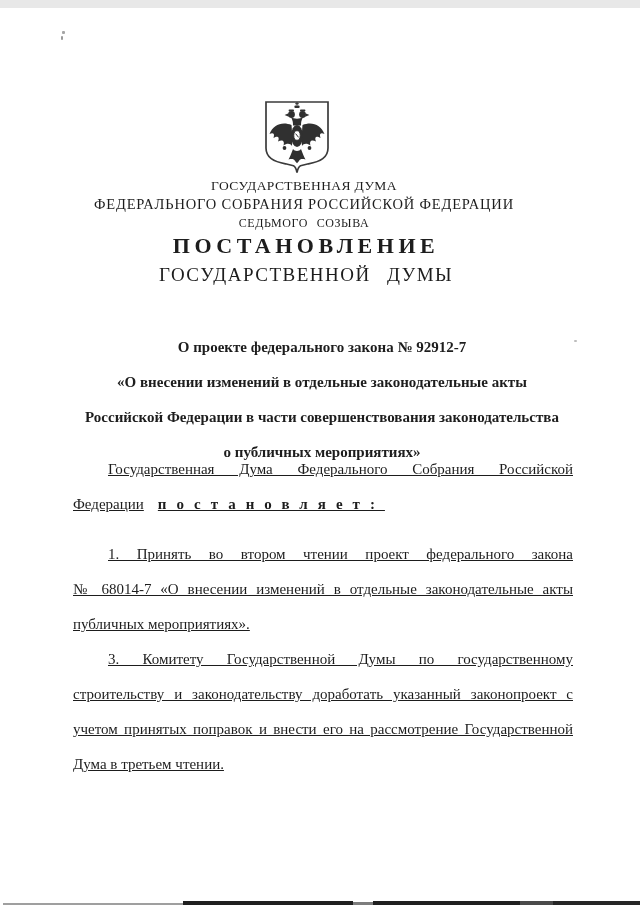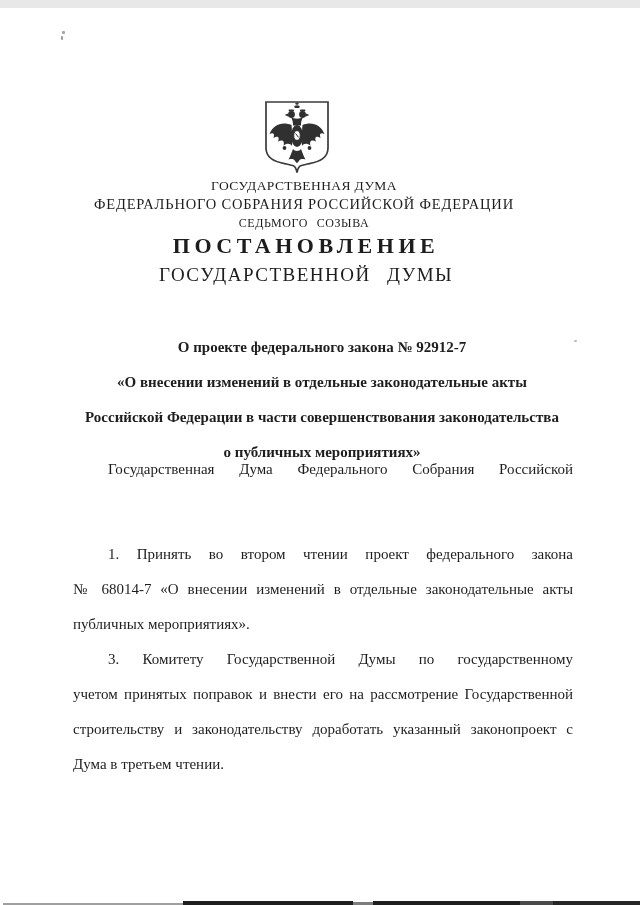--- a/index.html
+++ b/index.html
@@ -16,21 +16,21 @@
   .org2{font-size:14.5px;letter-spacing:.8px;margin-top:2px;}
   .org3{font-size:12px;letter-spacing:.6px;word-spacing:5px;margin-top:3px;}
   .doctype-block{position:absolute;top:225px;left:-14px;width:640px;text-align:center;}
   .dt1{font-size:22px;font-weight:bold;letter-spacing:4.5px;}
   .dt2{font-size:19px;letter-spacing:1.5px;word-spacing:10px;margin-top:5px;}
   
   .subject{position:absolute;top:330px;left:2px;width:640px;text-align:center;
     font-weight:bold;font-size:15px;line-height:19.6px;}
   .subject div{text-align:center !important;text-indent:0 !important;}
   
-  .bodycol{position:absolute;left:73px;width:500px;font-size:15px;line-height:35px;}
+  .bodycol{position:absolute;left:73px;width:500px;font-size:15px;line-height:35px;text-decoration:underline;}
   .preamble{top:444px;}
   .items{top:529px;}
   .just .jl{text-align:justify;overflow:hidden;max-height:35px;}
   .just .jl::after{content:"";display:inline-block;width:100%;height:0;}
   .just .ll{text-align:left;overflow:hidden;max-height:35px;}
   .just .first{text-indent:35px;}
   .verb{font-weight:bold;letter-spacing:10px;margin-left:14px;}
   
   .speck{position:absolute;border-radius:1px;}
   .bottom-bar{position:absolute;left:0;top:893px;width:640px;height:6px;}
@@ -82,32 +82,35 @@
 
   <div class="subject just">
       <div class="first jl">О проекте федерального закона № 92912-7</div>
       <div class="jl">«О внесении изменений в отдельные законодательные акты</div>
       <div class="jl">Российской Федерации в части совершенствования законодательства</div>
       <div class="ll">о публичных мероприятиях»</div>
     </div>
 
   <div class="bodycol preamble just">
     <div class="jl first">Государственная Дума Федерального Собрания Российской</div>
+    <div class="ll">
+      <span>Федерации</span><span class="verb">постановляет:</span>
+    </div>
   </div>
 
   <div class="bodycol items just">
     <div>
         <div class="first jl">1. Принять во втором чтении проект федерального закона</div>
         <div class="jl">№ 68014-7 «О внесении изменений в отдельные законодательные акты</div>
         <div class="ll">публичных мероприятиях».</div>
       </div>
     <div>
         <div class="first jl">3. Комитету Государственной Думы по государственному</div>
+        <div class="jl">строительству и законодательству доработать указанный законопроект с</div>
         <div class="jl">учетом принятых поправок и внести его на рассмотрение Государственной</div>
-        <div class="jl">строительству и законодательству доработать указанный законопроект с</div>
         <div class="ll">Дума в третьем чтении.</div>
       </div>
   </div>
 
   <div class="bottom-bar">
     <div style="left:3px;width:180px;height:3px;background:#9f9f9f;"></div>
     <div style="left:183px;width:170px;height:5px;background:#1f1f1f;"></div>
     <div style="left:353px;width:20px;height:4px;background:#7d7d7d;"></div>
     <div style="left:373px;width:147px;height:5px;background:#1f1f1f;"></div>
     <div style="left:520px;width:33px;height:5px;background:#4a4a4a;"></div>

